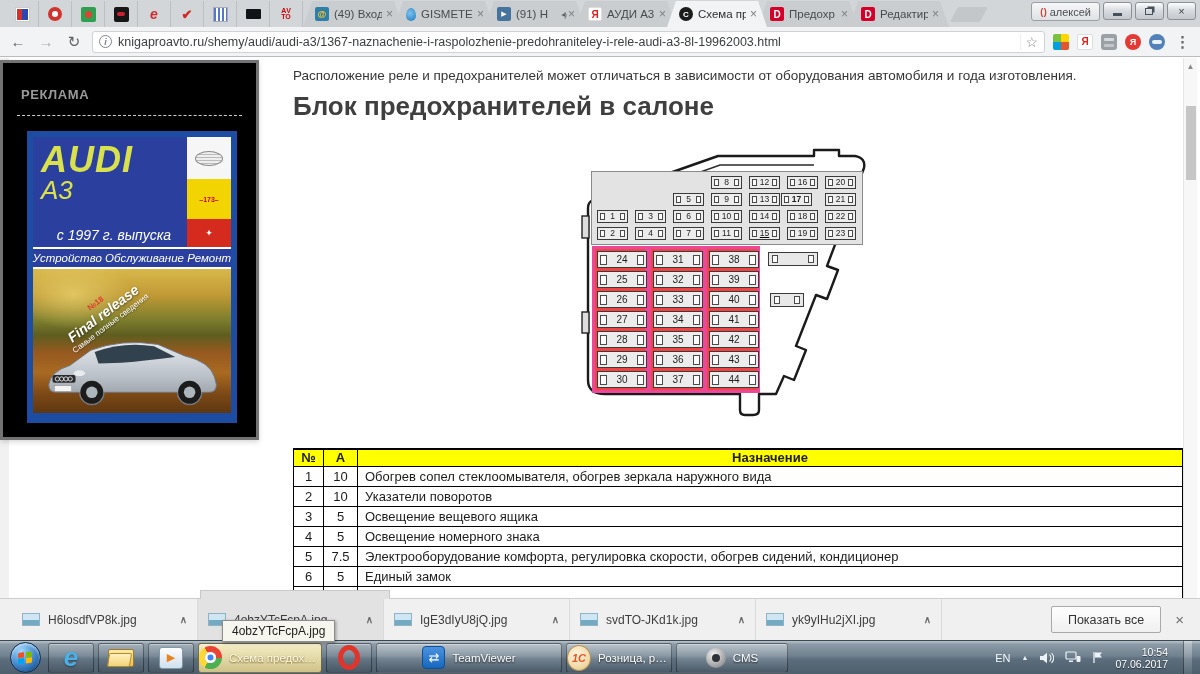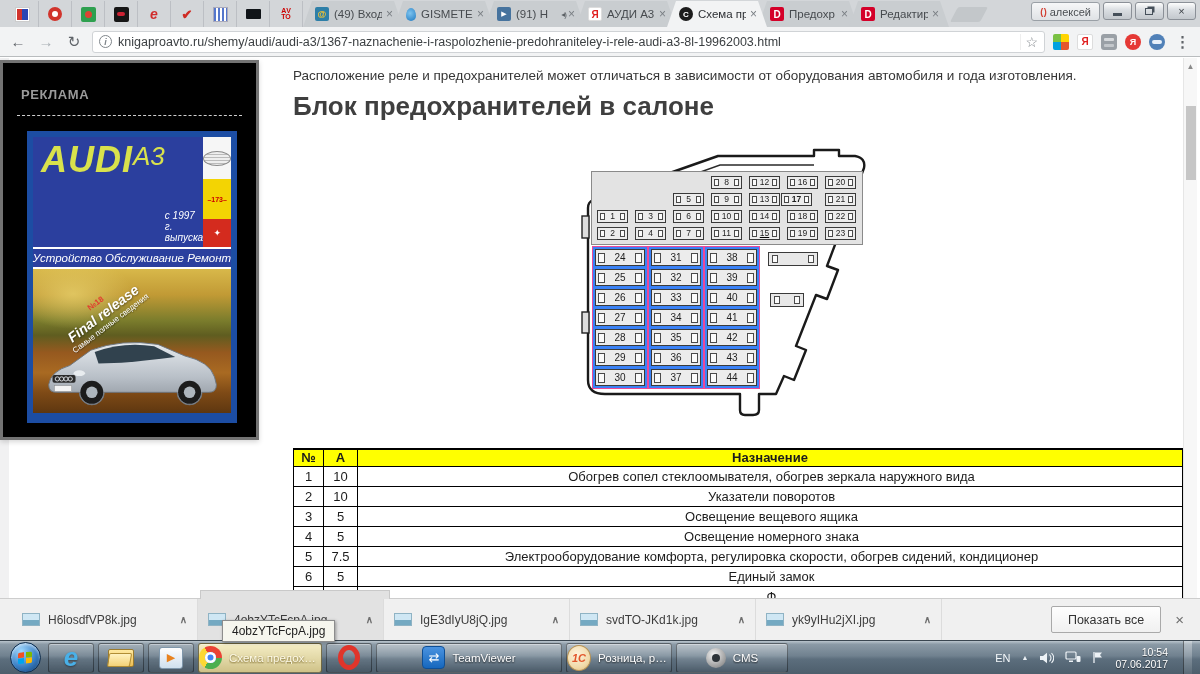--- a/index.html
+++ b/index.html
@@ -70,24 +70,24 @@
   .menu-dots { font-size:15px; color:#5f6368; font-weight:bold; padding:0 2px; }
 
   
   .page { position:absolute; top:58px; left:0; right:0; height:540px; background:#fff; overflow:hidden; }
   .left-strip { position:absolute; left:0; top:0; width:9px; height:100%; background:#f1f1f2; }
   .sidebar-card { position:absolute; left:0; top:2px; width:259px; height:380px; background:#000000; border:3px solid #737373; box-shadow:0 2px 5px rgba(0,0,0,.16); }
   .ad-label { margin:24px 0 0 18px; color:#9a9a9a; font-weight:bold; font-size:13px; letter-spacing:.6px; }
   .ad-divider { margin:13px 14px 0 14px; border-top:1px dashed #cfcfcf; }
   .book { position:absolute; left:24px; top:68px; width:210px; height:292px; background:#1c4da3; padding:6px; }
   .bk-top { display:flex; height:110px; background:#2b3f9e; }
-  .bk-titles { flex:1; padding:6px 0 4px 8px; display:flex; flex-direction:row; }
+  .bk-titles { flex:1; padding:6px 0 4px 8px; display:flex; flex-direction:column; }
   .bk-brand { color:#d9e24c; font-size:36px; font-weight:bold; font-style:italic; line-height:34px; letter-spacing:1px; }
   .bk-model { color:#d9e24c; font-size:26px; font-style:italic; line-height:26px; }
-  .bk-since { color:#fff; font-size:10px; font-style:italic; margin-top:auto; }
+  .bk-since { color:#fff; font-size:14px; font-style:italic; margin-top:auto;text-align:center; }
   .bk-col { width:44px; display:flex; flex-direction:column; }
   .bk-logo { height:42px; background:#f6f6f6; display:flex; align-items:center; justify-content:center; }
   .bk-logo span { width:28px; height:15px; border:1px solid #8a8a8a; border-radius:50%; background:repeating-linear-gradient(180deg,#eee 0 2px,#bbb 2px 3px); }
   .bk-badge { height:40px; background:#f3d403; display:flex; align-items:center; justify-content:center; color:#c00; font-size:7px; font-weight:bold; }
   .bk-badge::before { content:"– "; } .bk-badge::after { content:" –"; }
   .bk-em { height:28px; background:#d42b1e; display:flex; align-items:center; justify-content:center; color:#fff; font-size:9px; }
   .bk-band { height:22px; background:#2b3f9e; border-top:2px solid #fff; border-bottom:2px solid #fff; color:#fff; font-style:italic; font-size:11.5px; display:flex; align-items:center; justify-content:center; white-space:nowrap; }
   .bk-photo { position:relative; height:144px; overflow:hidden;
      background:linear-gradient(180deg,#d8b84a 0%,#c19a35 18%,#7a7c2c 36%,#5f5d20 46%,#96591f 58%,#a96a22 72%,#7e4a16 86%,#5e3710 100%); }
   .bk-photo::before { content:""; position:absolute; left:-20px; top:-10px; width:120px; height:70px; background:radial-gradient(closest-side,#e7cf6a,transparent); opacity:.8; }
@@ -102,34 +102,34 @@
   .page-h1 { position:absolute; left:13px; top:33px; font-size:26px; font-weight:bold; color:#3f3f3f; }
 
   
   .diagram { position:absolute; left:298px; top:88px; width:300px; height:292px; }
   .diagram svg.outline { position:absolute; left:0; top:0; }
   .fuse-plate { position:absolute; left:13px; top:25px; width:272px; height:74px; background:#e3e3e3; border:1px solid #8a8a8a; }
   .fuse { position:absolute; background:#ececec; border:1.5px solid #3a3a3a; display:flex; align-items:center; justify-content:space-between; padding:0 2px; }
   .fuse .pin { background:#fbfbfb; border:1px solid #4a4a4a; flex:none; }
   .fuse.small { width:31px; height:13px; } .fuse.small .pin { width:5px; height:7px; }
   .fuse.small .fnum { font-size:8.5px; color:#1e1e1e; }
-  .fuse-colbox { position:absolute; width:56px; border:1px solid #ec4899; background:#3b82f6; padding:2px; display:flex; flex-direction:column; gap:3px; }
+  .fuse-colbox { position:absolute; width:56px; border:3px solid #ec4899; background:#ef4444; padding:2px; display:flex; flex-direction:column; gap:3px; }
   .fuse.large { position:relative; width:50px; height:17px; } .fuse.large .pin { width:7px; height:10px; }
   .fuse.large .fnum { font-size:10px; color:#1e1e1e; }
   .fnum { flex:1; text-align:center; line-height:1; }
   .connector { position:absolute; background:#e8e8e8; border:1.5px solid #3a3a3a; display:flex; align-items:center; justify-content:space-between; padding:0 3px; }
   .connector .pin { background:#fbfbfb; border:1px solid #4a4a4a; width:6px; height:8px; }
 
   
   .ftable { position:absolute; left:13px; top:390px; width:890px; border-collapse:collapse; font-size:13px; color:#1c1c1c; }
   .ftable th, .ftable td { border:1px solid #000; height:20px; padding:0 4px; }
   .ftable thead th { background:#ffff00; font-weight:bold; height:17px; border-top:2px solid #000; }
   .ftable td.c { text-align:center; width:30px; }
   .ftable td.a { text-align:center; width:34px; }
-  .ftable td.lbl { text-align:center; padding-left:7px;margin-left:28px; }
+  .ftable td.lbl { text-align:left; padding-left:7px;margin-left:28px; }
 
   
   .scrollbar { position:absolute; right:3px; top:0; width:14px; height:100%; background:#f7f7f7; border-left:1px solid #e6e6e6; }
   .sb-arrow { display:block; text-align:center; font-size:8px; color:#8a8a8a; padding-top:4px; }
   .sb-thumb { position:absolute; left:2px; top:48px; width:10px; height:74px; background:#c6c6c6; }
 
   
   .dlbar { position:absolute; top:598px; left:0; right:0; height:42px; background:#f0f0f0; border-top:1px solid #cdcdcd; display:flex; align-items:stretch; padding-left:12px; }
   .dl-item { width:186px; display:flex; align-items:center; padding:0 10px; gap:8px; border-right:1px solid #dcdcdc; position:relative; }
   .dl-item.hovered { background:#e2e2e2; }

